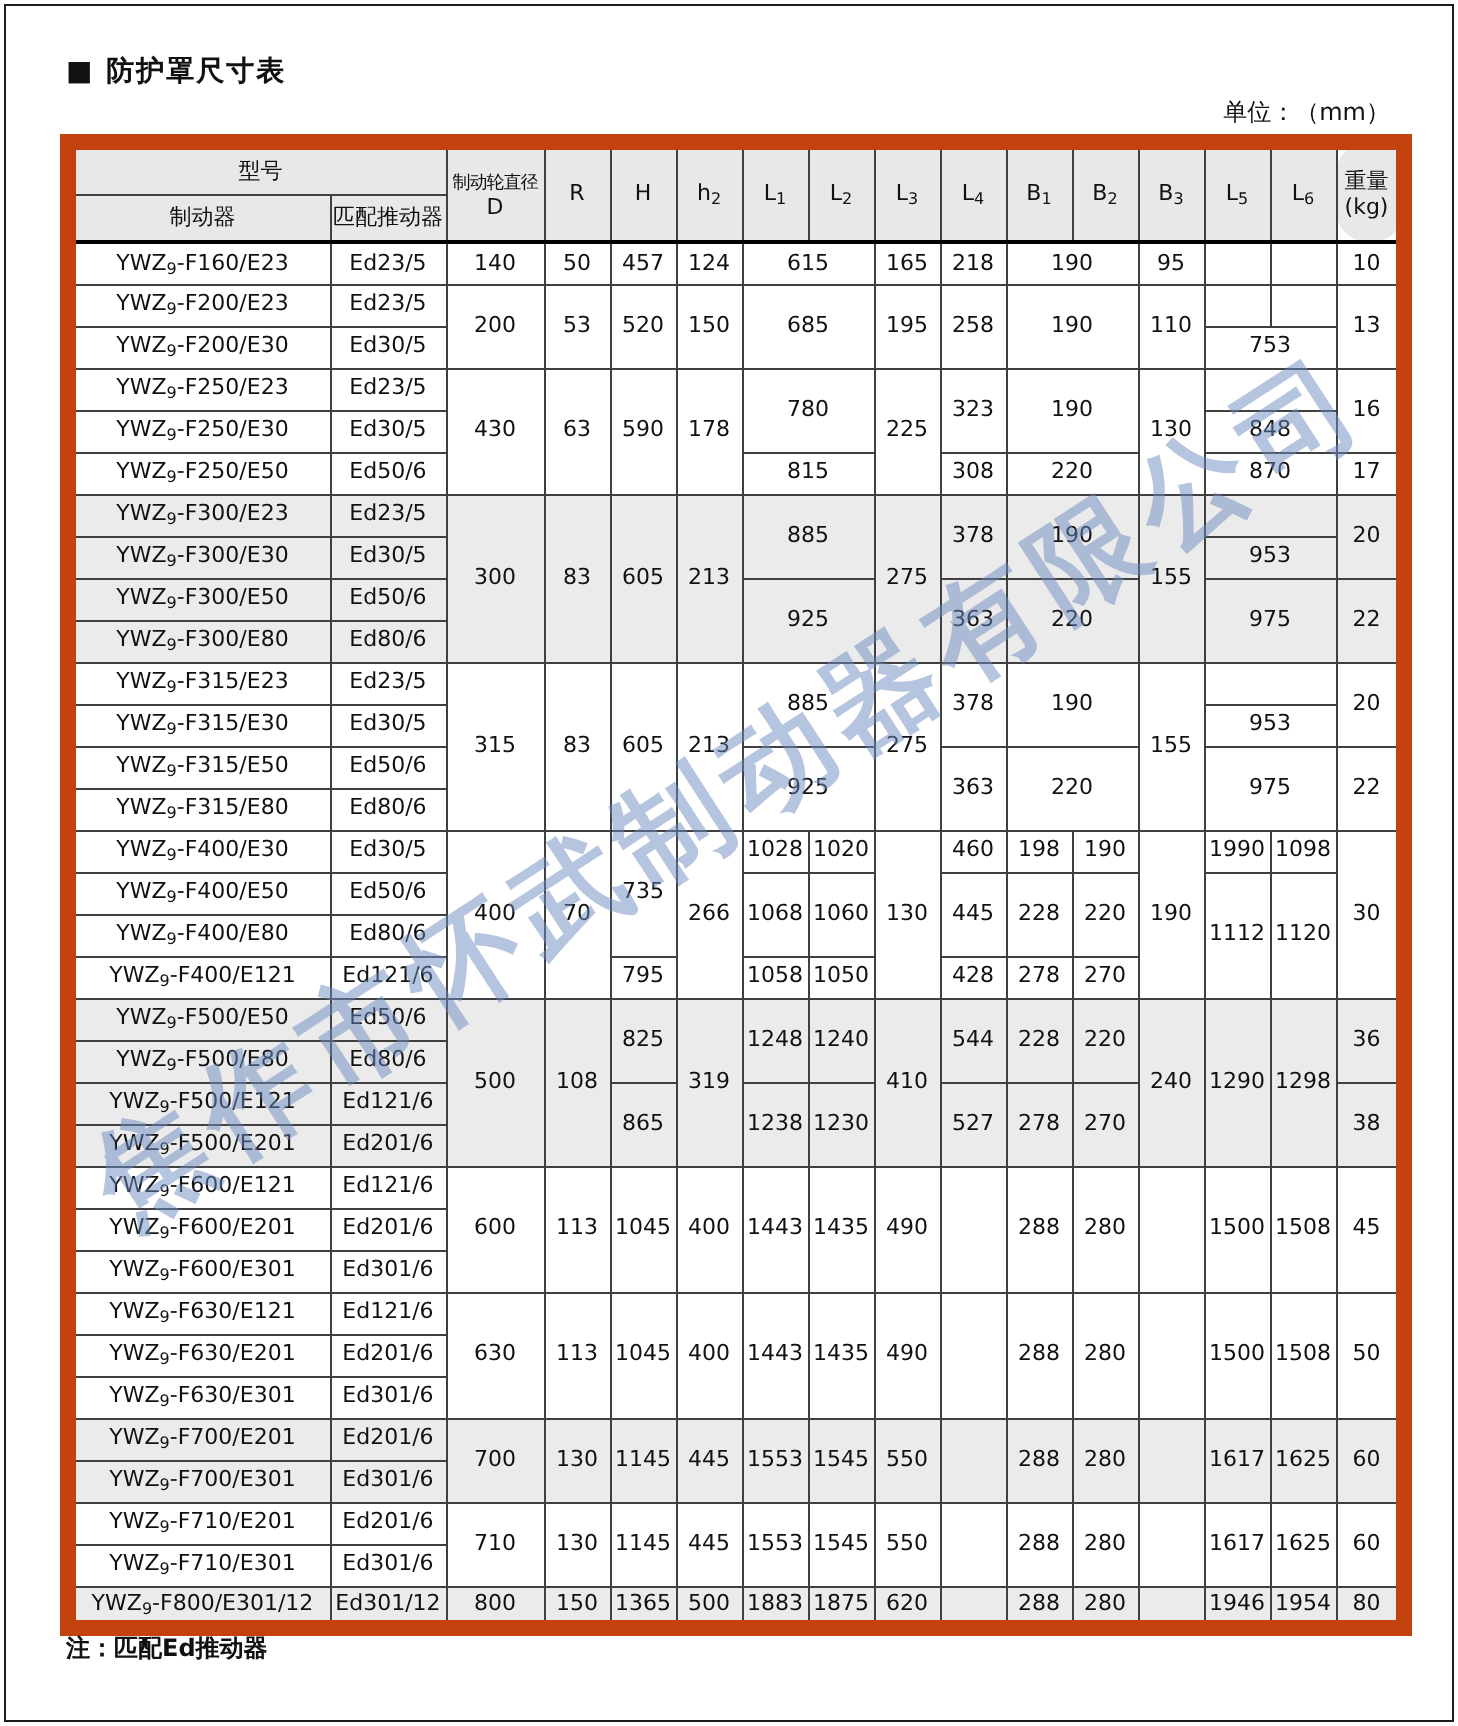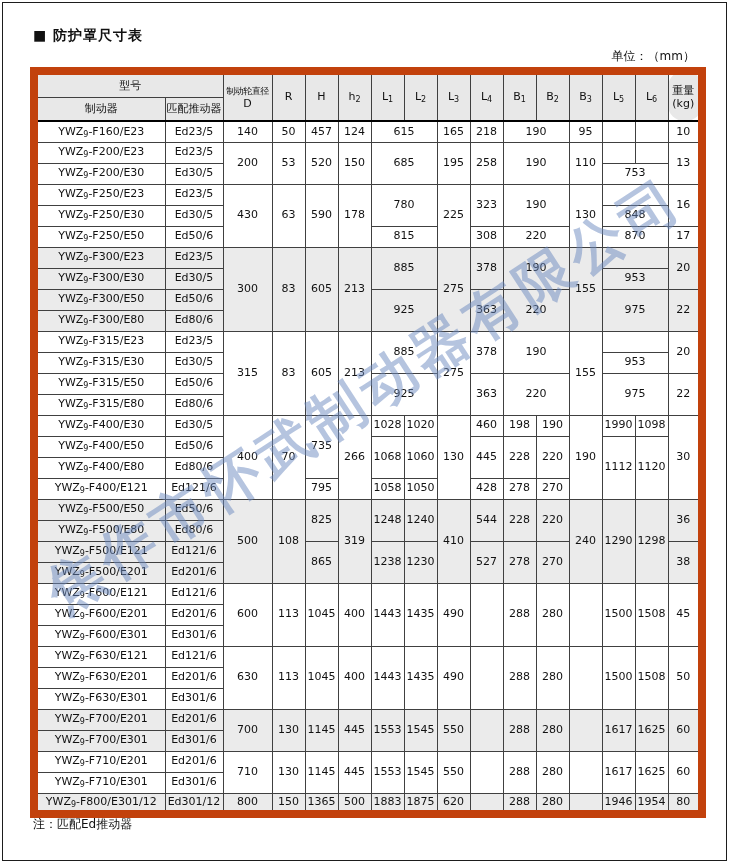--- a/index.html
+++ b/index.html
@@ -3,21 +3,21 @@
 <meta charset="utf-8">
 <style>
   html,body{margin:0;padding:0;}
   body{
     width:729px;height:863px;position:relative;background:#fff;
     font-family:"DejaVu Sans","Liberation Sans",sans-serif;color:#111;overflow:hidden;
   }
   .frame{position:absolute;inset:2px;border:1px solid #1d1d1d;}
   .title{position:absolute;left:33px;top:27px;font-size:14px;font-weight:bold;letter-spacing:1px;}
   .unit{position:absolute;right:34px;top:48px;font-size:12px;}
-  .note{position:absolute;left:33px;top:816px;font-size:12px;}
+  .note{position:absolute;left:33px;top:816px;font-size:12px;font-weight:bold;}
   table.dim{
     position:absolute;left:30px;top:67px;width:668px;
     border-collapse:collapse;table-layout:fixed;border:8px solid #c2410c;
   }
   .dim th,.dim td{
     border:1px solid #404040;text-align:center;vertical-align:middle;
     font-size:11px;font-weight:normal;padding:0;line-height:1.12;
     overflow:hidden;white-space:nowrap;
   }
   .dim thead th{background:#e8e8e8;height:22px;}

